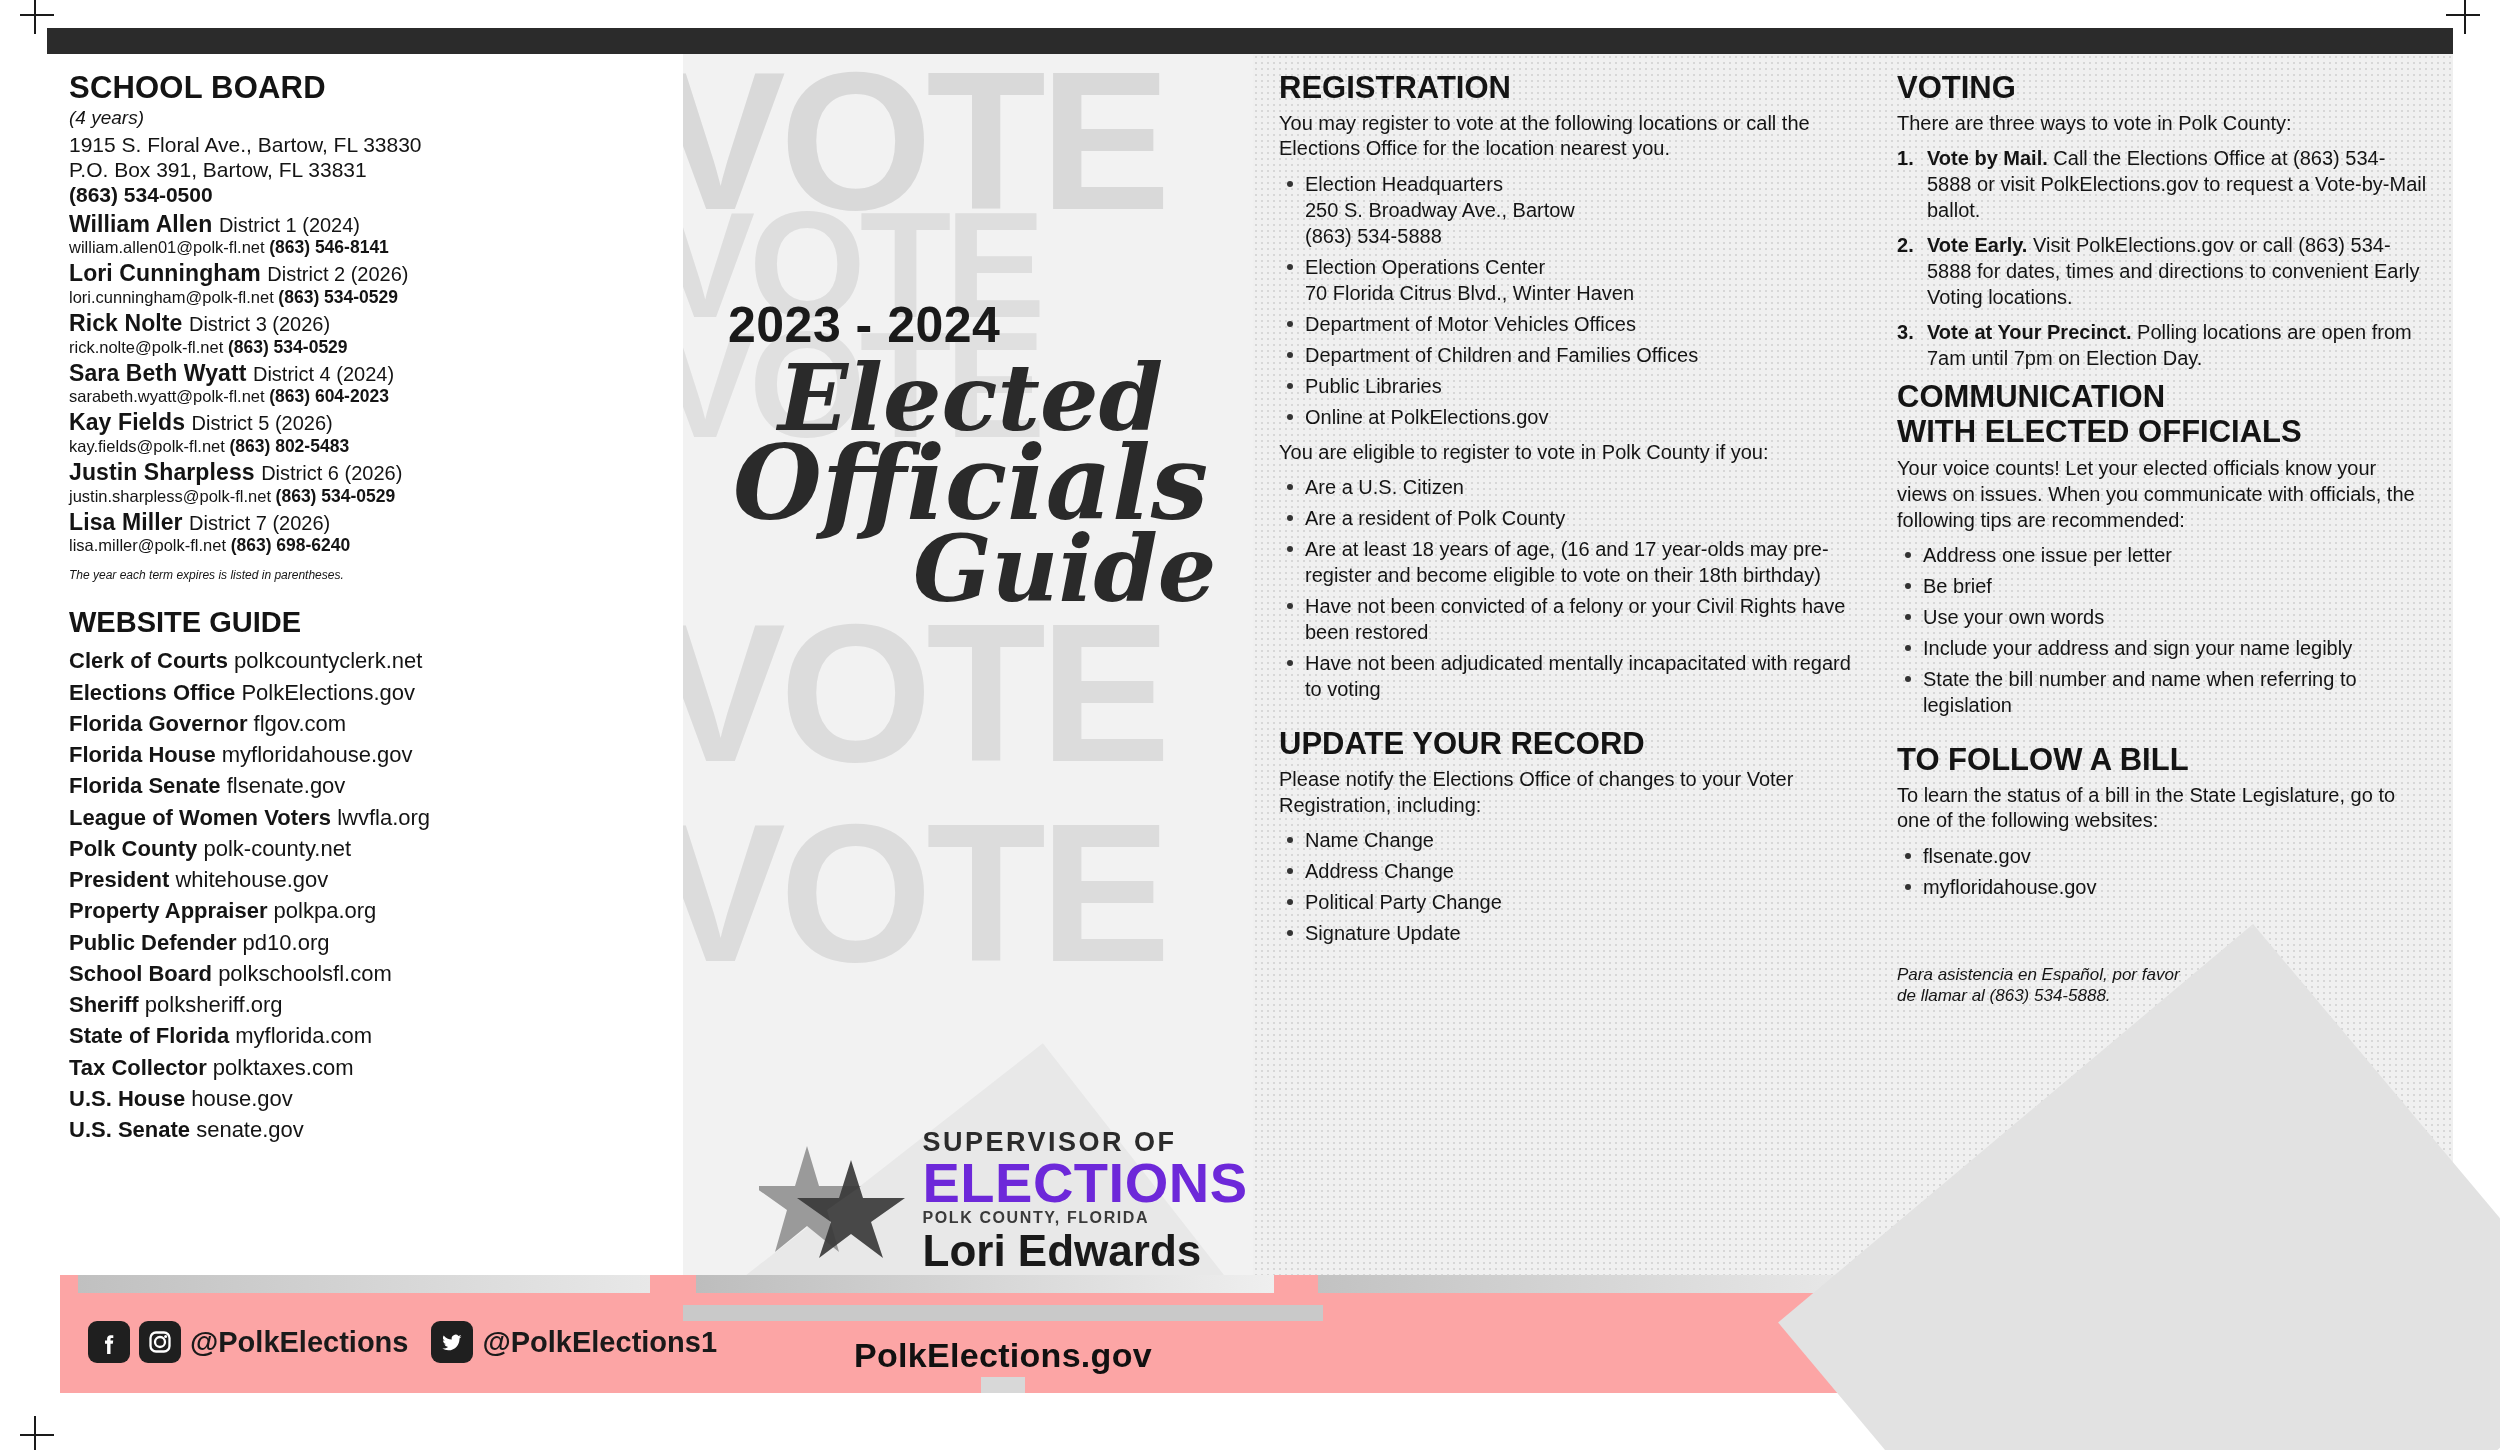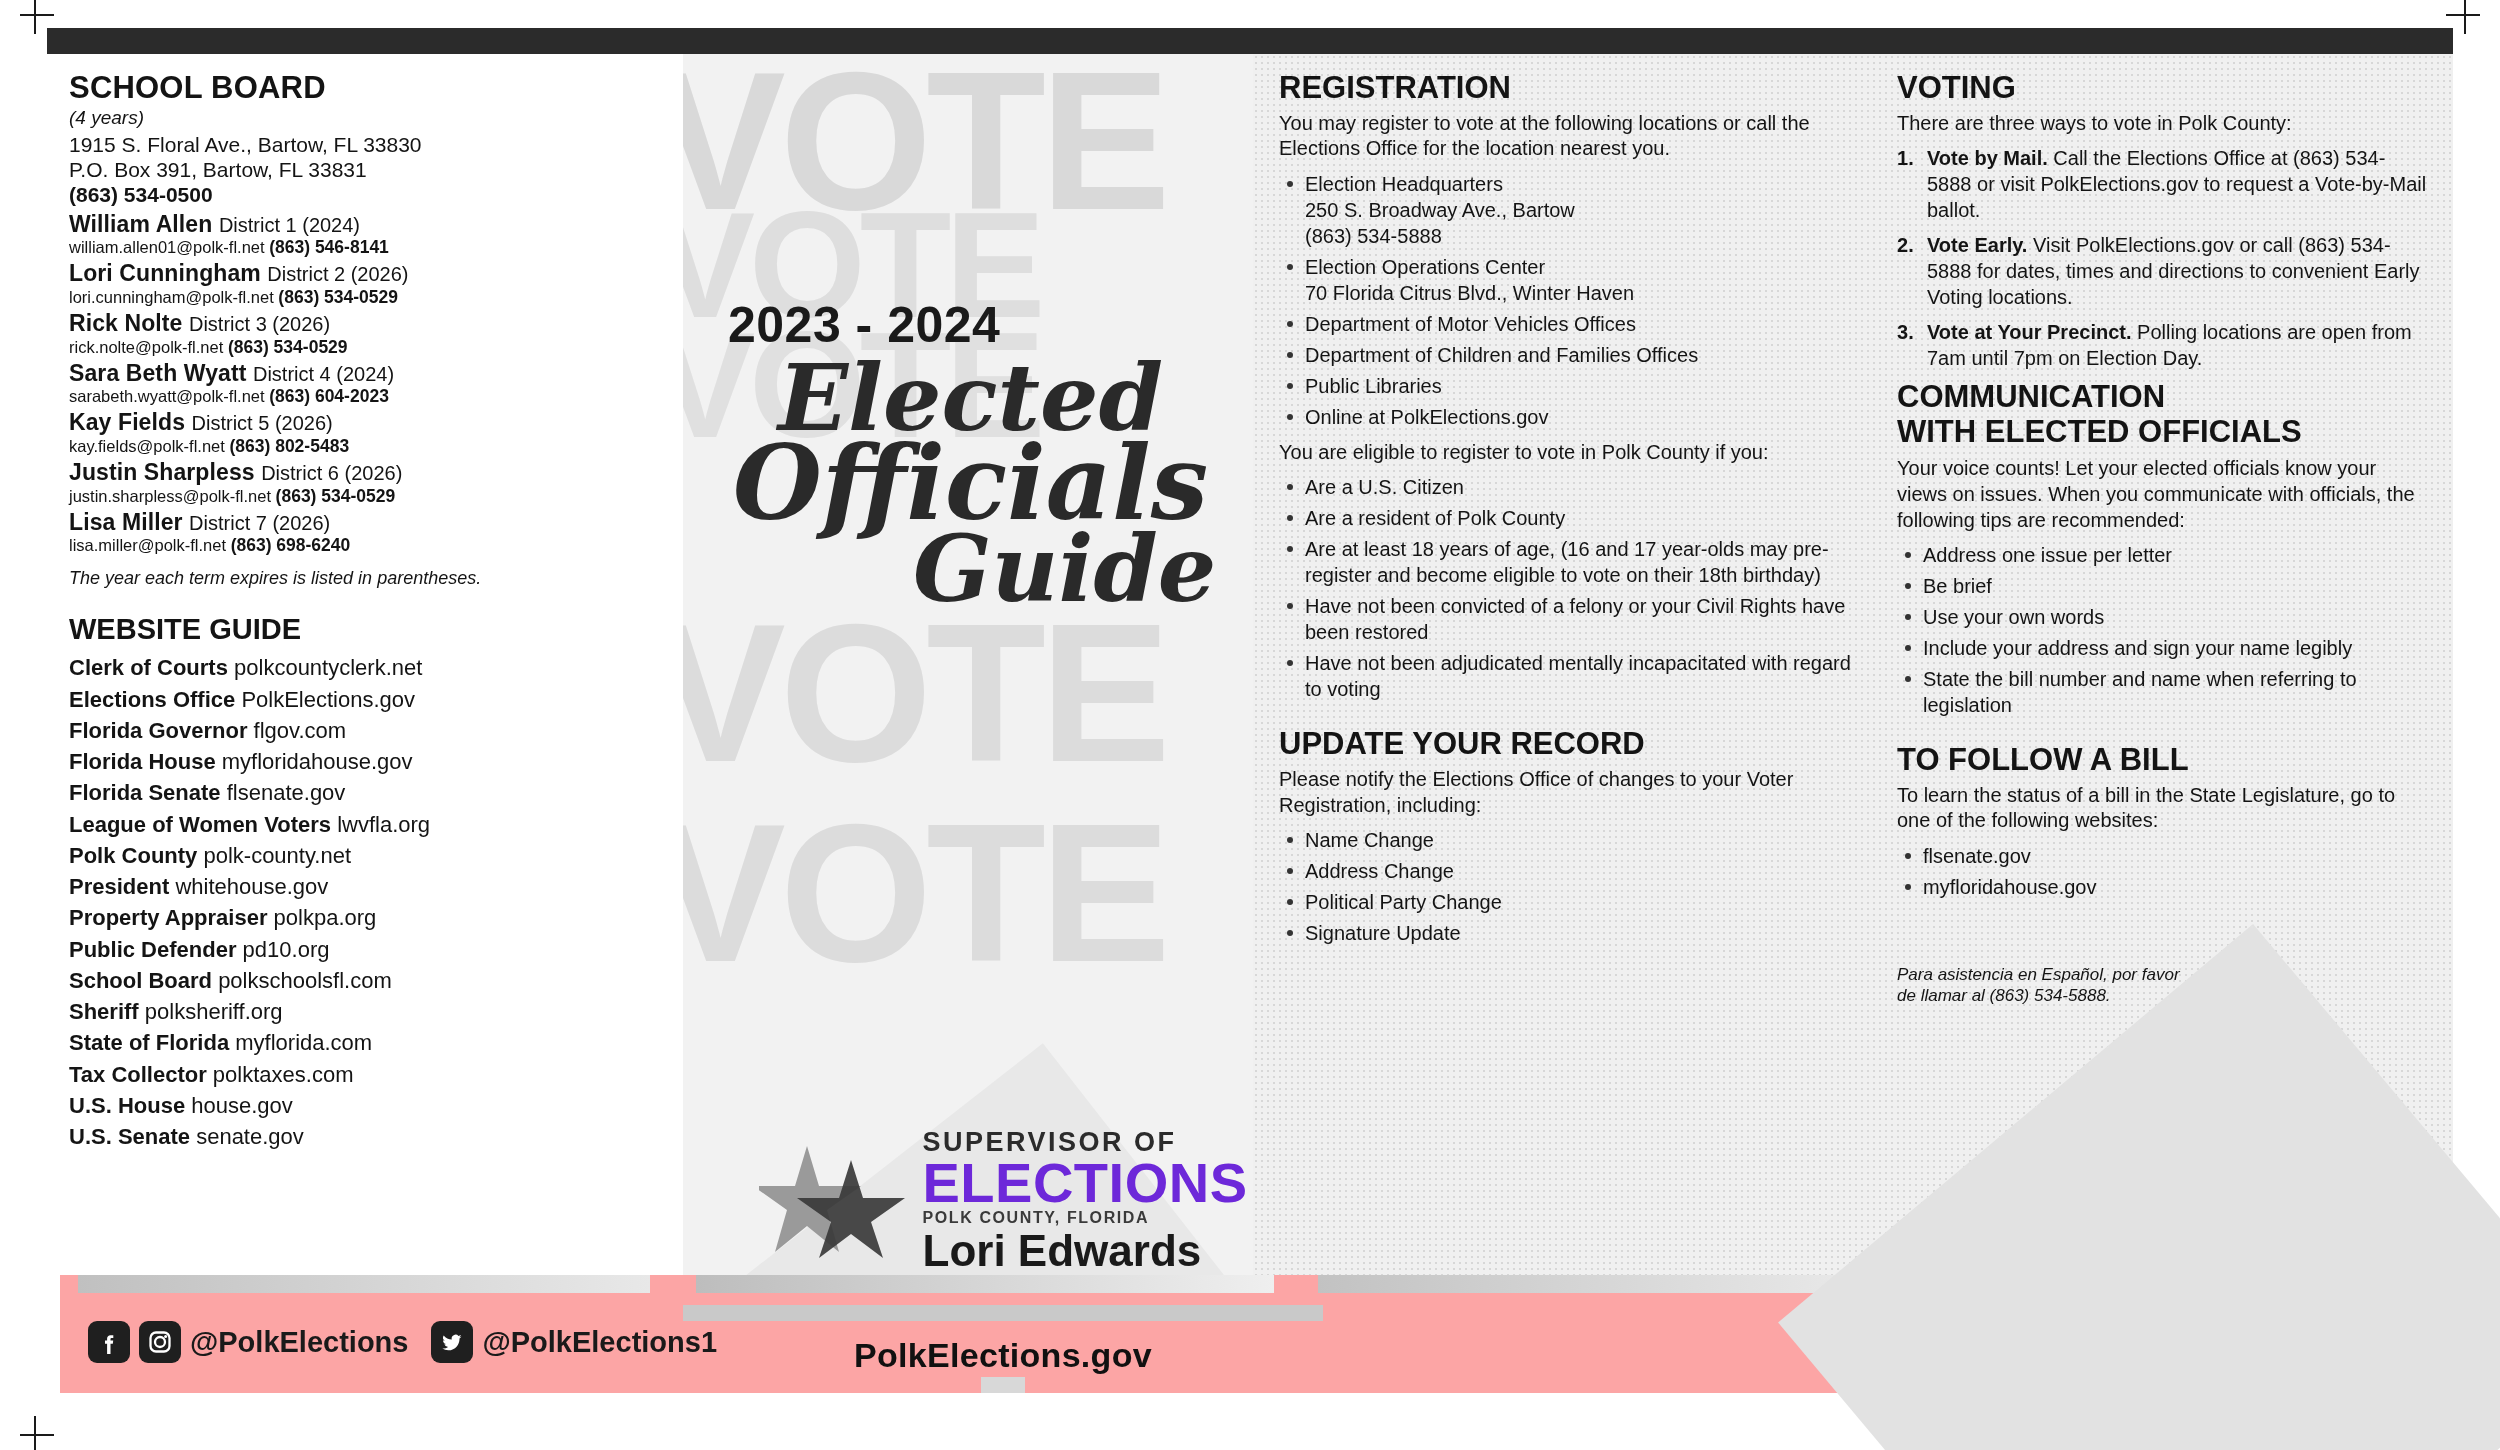--- a/index.html
+++ b/index.html
@@ -47,21 +47,21 @@
   .ital-note{font-style:italic;font-size:19px;margin:0 0 3px 0;}
   .addr{font-size:21px;line-height:1.22;margin:0;}
   .phone-b{font-size:21px;font-weight:bold;margin:0 0 4px 0;}
 
   .member{margin:0;line-height:1.16;}
   .member .nm{font-size:23px;font-weight:bold;letter-spacing:.1px;}
   .member .dist{font-size:20px;}
   .member-contact{font-size:16.5px;line-height:1.2;margin:0 0 2px 0;}
   .member-contact b{font-size:17.5px;}
 
-  .footnote{font-style:italic;font-size:18px;margin:12px 0 0 0;}
+  .footnote{font-style:italic;font-size:12px;margin:12px 0 0 0;}
 
   h2.sect{
     font-size:29px;font-weight:bold;margin:26px 0 8px 0;line-height:1;
   }
   .wg{font-size:22px;line-height:1.42;margin:0;}
   .wg b{font-weight:bold;}
   .wg span{font-weight:normal;}
 
   
   .vote-wm{

